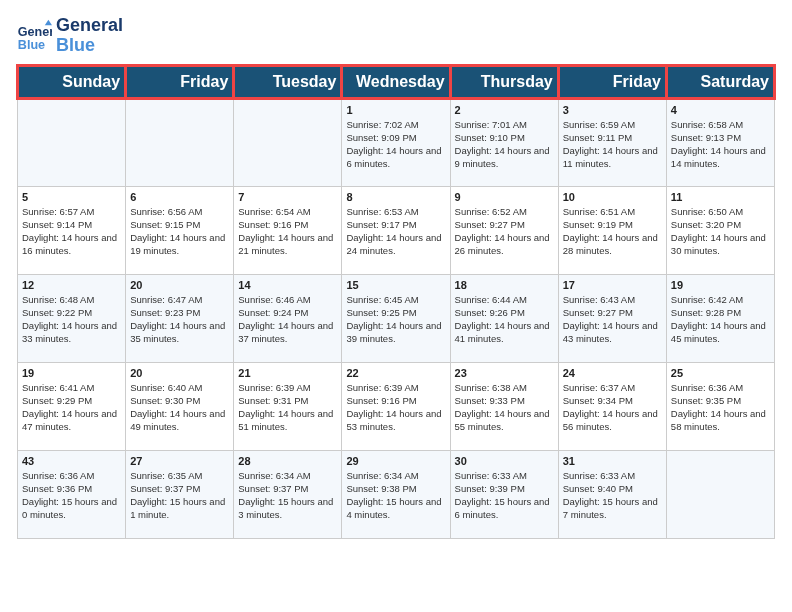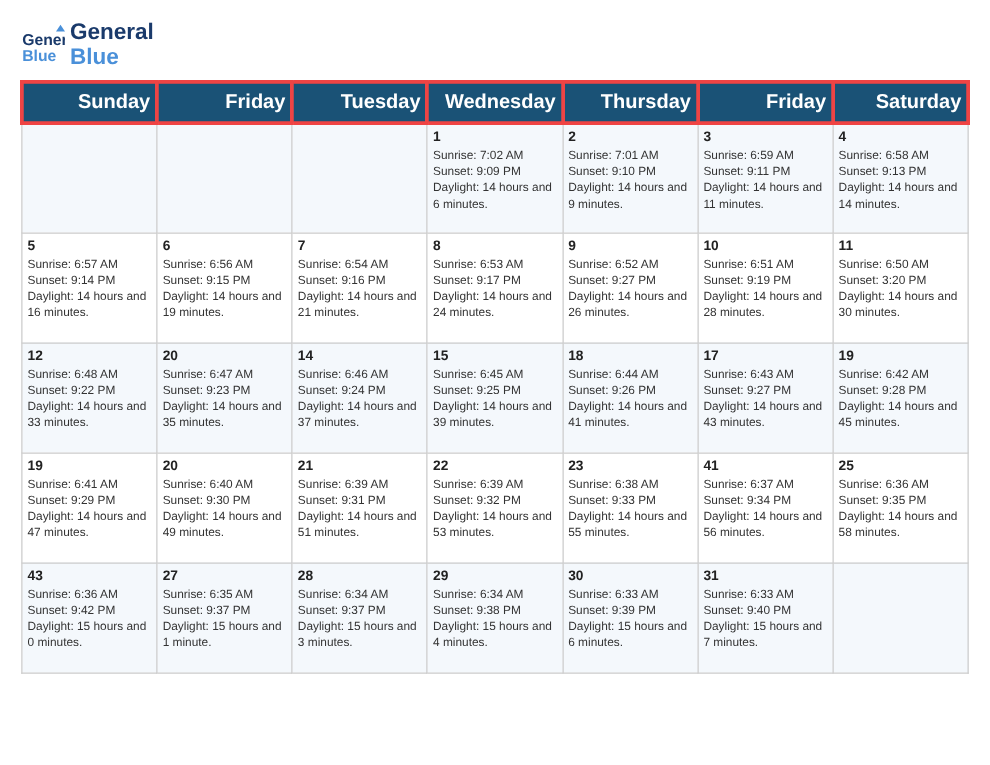--- a/index.html
+++ b/index.html
@@ -274,51 +274,51 @@
         <td>
           <span class="day-number">21</span>
           <div class="day-info">Sunrise: 6:39 AM
 Sunset: 9:31 PM
 Daylight: 14 hours
 and 51 minutes.</div>
         </td>
         <td>
           <span class="day-number">22</span>
           <div class="day-info">Sunrise: 6:39 AM
-Sunset: 9:32 PM
+Sunset: 9:16 PM
 Daylight: 14 hours
 and 53 minutes.</div>
         </td>
         <td>
           <span class="day-number">23</span>
           <div class="day-info">Sunrise: 6:38 AM
 Sunset: 9:33 PM
 Daylight: 14 hours
 and 55 minutes.</div>
         </td>
         <td>
-          <span class="day-number">41</span>
+          <span class="day-number">24</span>
           <div class="day-info">Sunrise: 6:37 AM
 Sunset: 9:34 PM
 Daylight: 14 hours
 and 56 minutes.</div>
         </td>
         <td>
           <span class="day-number">25</span>
           <div class="day-info">Sunrise: 6:36 AM
 Sunset: 9:35 PM
 Daylight: 14 hours
 and 58 minutes.</div>
         </td>
       </tr>
       <tr>
         <td>
           <span class="day-number">43</span>
           <div class="day-info">Sunrise: 6:36 AM
-Sunset: 9:42 PM
+Sunset: 9:36 PM
 Daylight: 15 hours
 and 0 minutes.</div>
         </td>
         <td>
           <span class="day-number">27</span>
           <div class="day-info">Sunrise: 6:35 AM
 Sunset: 9:37 PM
 Daylight: 15 hours
 and 1 minute.</div>
         </td>

